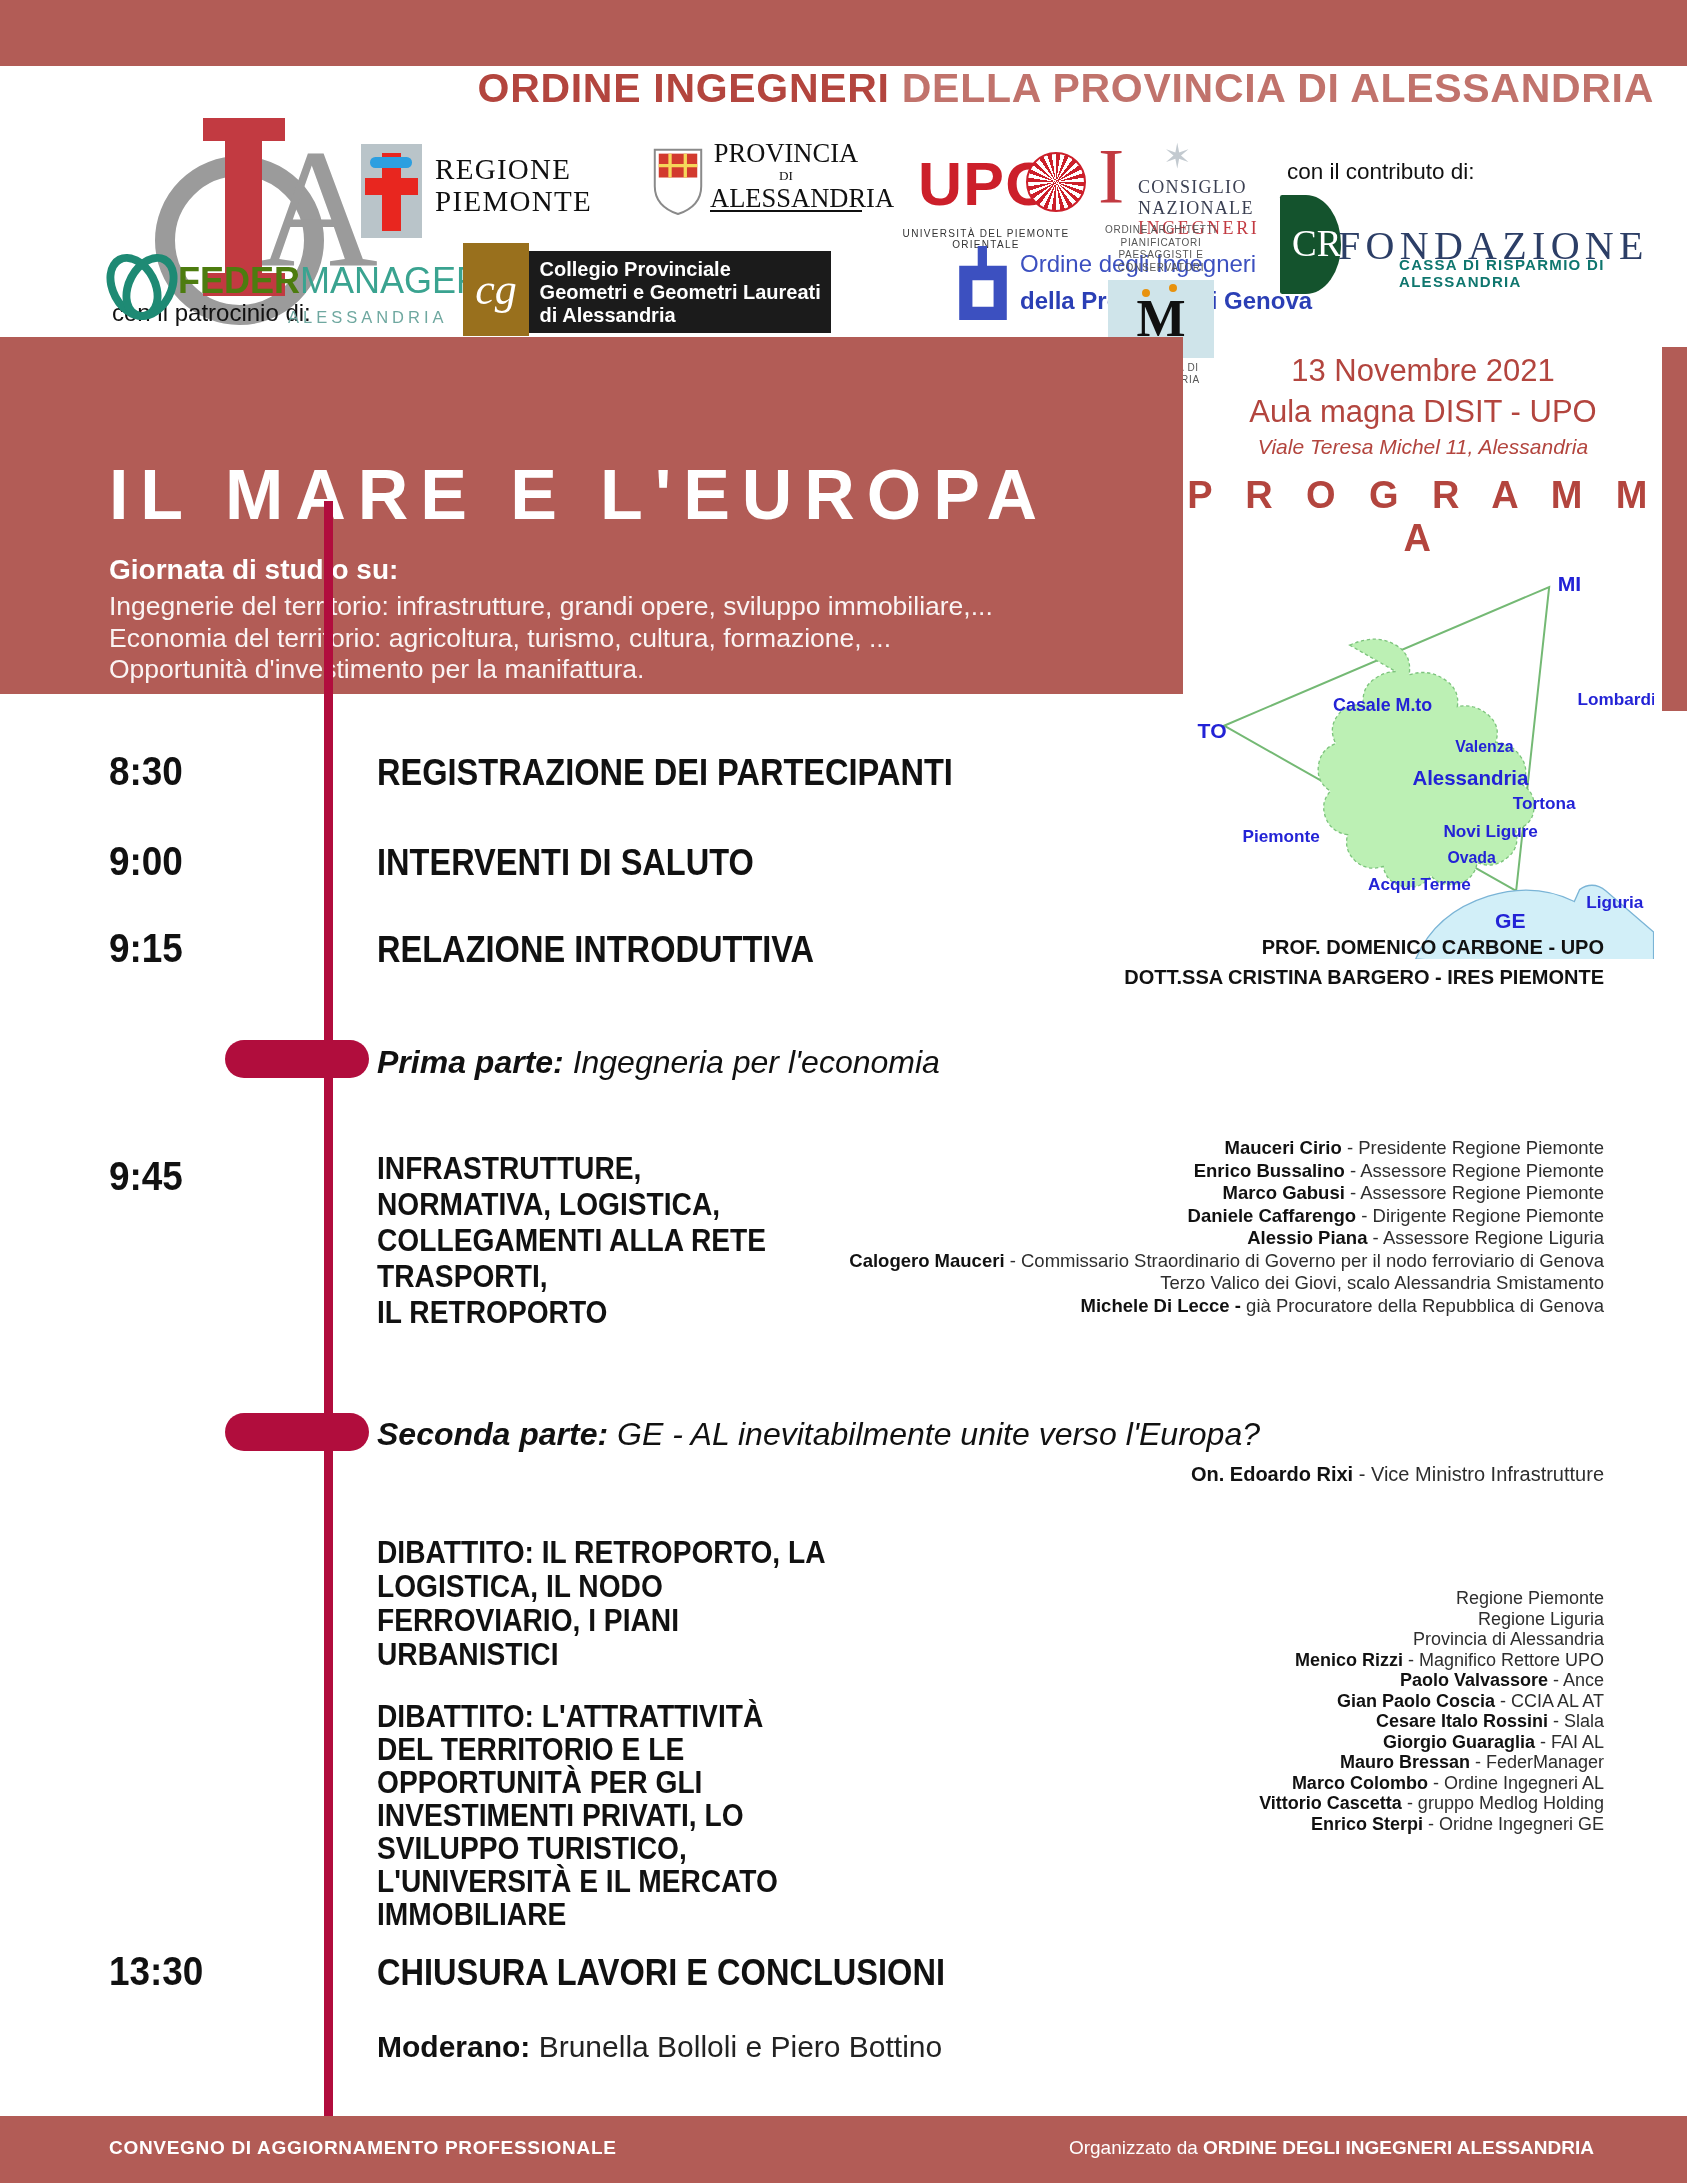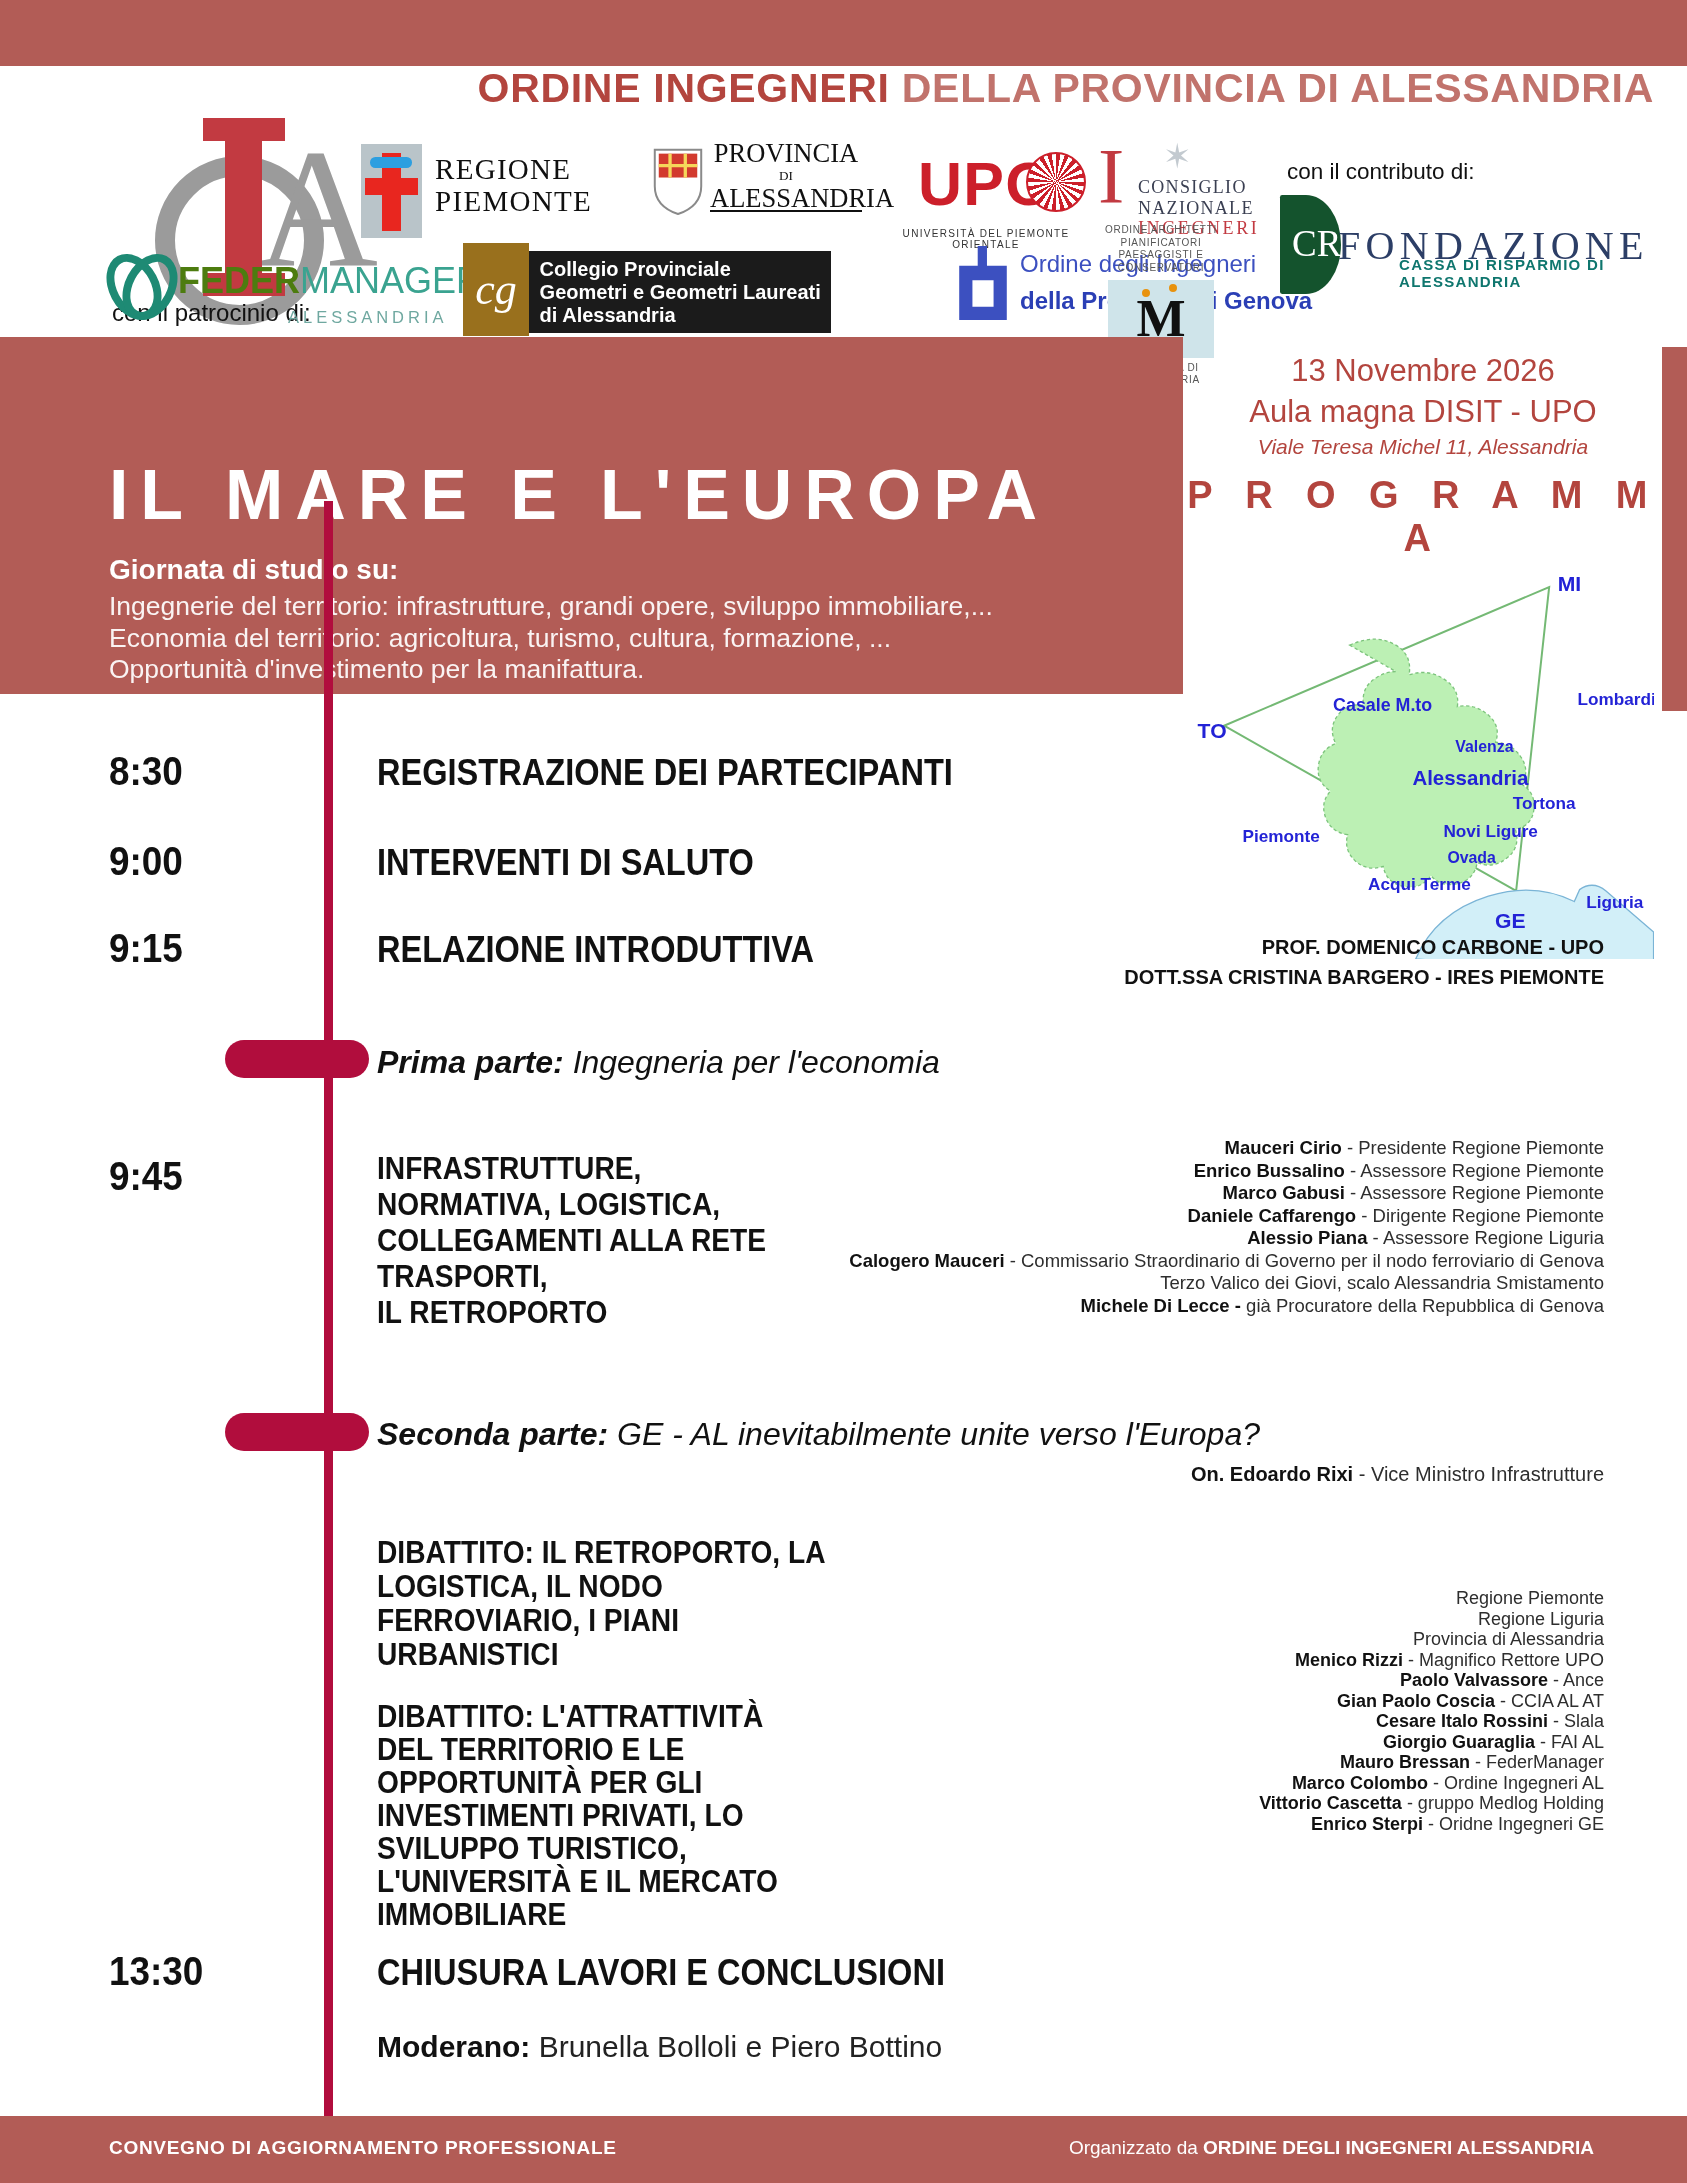--- a/index.html
+++ b/index.html
@@ -210,21 +210,21 @@
 
   <div class="abs banner"></div>
   <div class="abs strip"></div>
 
   <div class="abs bt" style="left:109px;top:455px;">IL MARE E L'EUROPA</div>
   <div class="abs bsub-b" style="left:109px;top:554px;">Giornata di studio su:</div>
   <div class="abs bsub" style="left:109px;top:591px;">Ingegnerie del territorio: infrastrutture, grandi opere, sviluppo immobiliare,...</div>
   <div class="abs bsub" style="left:109px;top:623px;">Economia del territorio:  agricoltura, turismo, cultura, formazione, ...</div>
   <div class="abs bsub" style="left:109px;top:654px;">Opportunità d'investimento per la manifattura.</div>
 
-  <div class="abs date-col" style="top:353px;"><span class="d1">13 Novembre 2026</span></div>
+  <div class="abs date-col" style="top:353px;"><span class="d1">13 Novembre 2021</span></div>
   <div class="abs date-col" style="top:394px;"><span class="d1">Aula magna DISIT - UPO</span></div>
   <div class="abs date-col" style="top:435px;"><span class="d3">Viale Teresa Michel 11, Alessandria</span></div>
   <div class="abs date-col" style="top:474px;"><span class="prog">P R O G R A M M A</span></div>
 
   <div class="abs" style="left:1184px;top:546px;width:470px;height:413px;">
     <svg class="map-svg" width="470" height="413" viewBox="0 0 710 625">
       <path d="M60 272 L552 62 L502 522 Z" fill="none" stroke="#74b974" stroke-width="3"></path>
       <path d="M250 150 q40 -18 70 0 q25 15 20 45 q30 -10 55 8 q22 15 18 40 q28 -5 48 14 q18 16 10 40 q25 2 38 22 q14 20 2 42 q20 12 18 36 q-2 26 -28 32 q8 28 -14 44 q-20 16 -44 6 q-4 26 -30 32 q-24 6 -40 -12 q-16 22 -42 16 q-26 -6 -30 -30 q-26 8 -44 -10 q-16 -16 -10 -38 q-26 -4 -34 -28 q-7 -22 8 -38 q-22 -14 -18 -40 q4 -24 26 -32 q-12 -24 4 -44 q14 -18 38 -14 q-4 -28 20 -42 q14 -9 29 -9 Z" fill="#bcf0b4" stroke="#7cc47c" stroke-width="2" stroke-dasharray="5 4"></path>
       <path d="M350 625 q30 -70 110 -95 q70 -22 130 8 l8 -18 q20 -14 40 2 l72 62 l0 66 Z" fill="#d2eff8" stroke="#7ab4d6" stroke-width="2"></path>
       <text x="565" y="68" font-size="32">MI</text>

